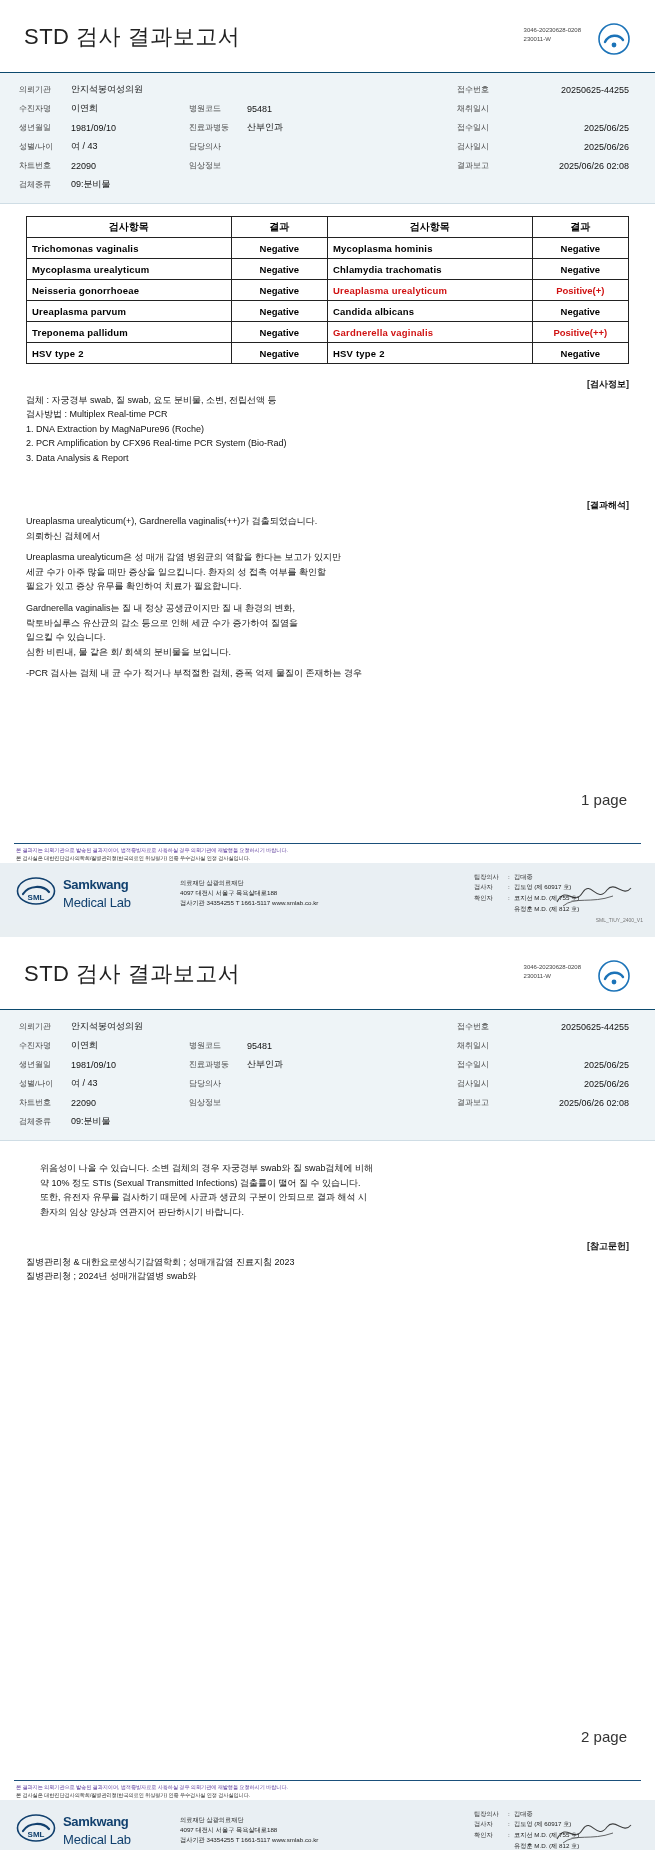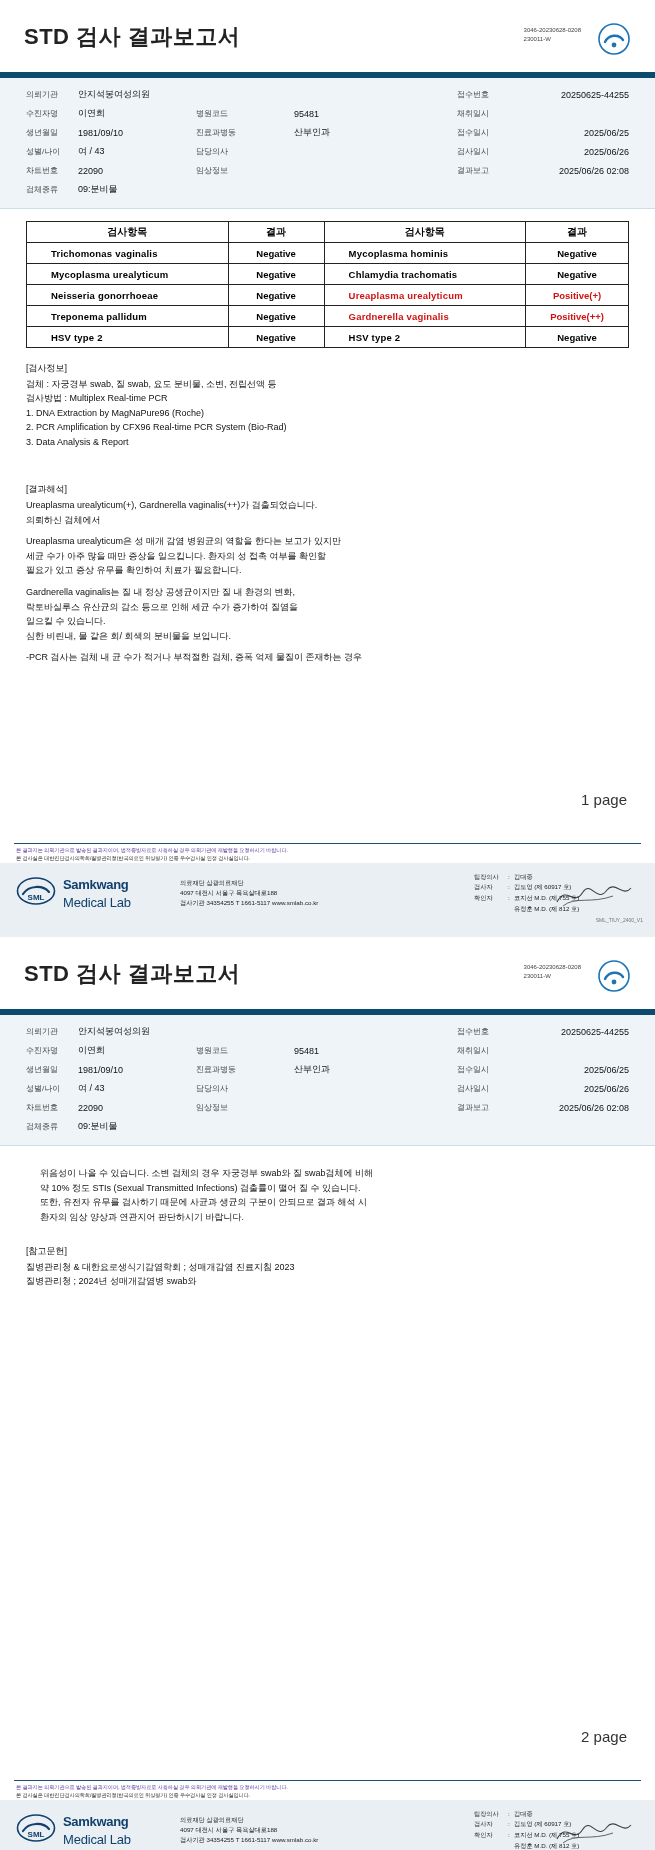--- a/index.html
+++ b/index.html
@@ -16,69 +16,69 @@
     overflow: hidden;
   }
   .page { width: 655px; height: 925px; background: #fff; position: relative; }
 
   
   .doc-header {
     display: flex; align-items: flex-start; justify-content: space-between;
     padding: 22px 24px 10px 24px;
   }
   .doc-title {
-    font-size: 22px; font-weight: 700; color: #222;
+    font-size: 22px; font-weight: 400; color: #222;
     letter-spacing: 0.5px;
   }
   .hdr-right { display: flex; align-items: flex-start; gap: 16px; }
   .hdr-code { font-size: 6px; color: #444; line-height: 1.45; text-align: left; padding-top: 4px; }
   .sml-mark { width: 34px; height: 34px; position: relative; }
   .sml-mark svg { display:block; }
 
   
   .info-band {
     background: #eef4f7;
-    border-top: 6px solid #0c4a6e;
+    border-top: 1px solid #0c4a6e;
     border-bottom: 1px solid #cfdde5;
-    padding: 7px 26px 9px 26px;
+    padding: 7px 26px 9px 19px;
     margin: 6px 0 0 0;
   }
   .info-row { display: flex; align-items: center; height: 19px; font-size: 9px; color: #222; }
   .lbl { color: #4a4a4a; font-size: 8px; }
   .val { color: #111; font-size: 9px; }
   .c1 { width: 52px; }
   .c2 { width: 118px; }
   .c3 { width: 58px; }
-  .c4 { width: 120px; margin-left: 40px; }
+  .c4 { width: 120px; }
   .c5 { width: 62px; text-align: left; }
   .c6 { width: 110px; text-align: right; }
   .c-spacer { flex: 1; }
 
   
   .result-wrap { padding: 12px 26px 0 26px; }
   table.results {
     width: 100%;
     border-collapse: collapse;
     font-size: 9.5px;
   }
   table.results th, table.results td {
     border: 1px solid #222;
     height: 21px;
-    padding: 0 24px;
+    padding: 0 5px;
   }
   table.results th {
     text-align: center; font-weight: bold; font-size: 10px; background: #fff;
   }
   .tname { font-weight: bold; width: 34%; letter-spacing: 0.2px; }
   .tres  { font-weight: bold; width: 16%; text-align: center; }
   .pos { color: #d01212; }
 
   
   .block { padding: 0 26px; font-size: 9px; color: #111; line-height: 1.62; }
-  .block .bt { font-weight: normal; margin-bottom: 1px; }
+  .block .bt { font-weight: bold; margin-bottom: 1px; text-align: right; }
   .block p { margin: 0; }
   .gap-s { height: 7px; }
   .gap-m { height: 13px; }
   .gap-l { height: 20px; }
 
   .page-no { position: absolute; right: 28px; bottom: 117px; font-size: 15px; color: #333; }
 
   
   .footer { position: absolute; left: 0; right: 0; bottom: 0; width: 655px; }
   .foot-rule { border-top: 1px solid #1a4f7a; margin: 0 14px; }
@@ -206,20 +206,26 @@
             <td class="tname">Mycoplasma urealyticum</td>
             <td class="tres">Negative</td>
             <td class="tname">Chlamydia trachomatis</td>
             <td class="tres">Negative</td>
           </tr>
           <tr>
             <td class="tname">Neisseria gonorrhoeae</td>
             <td class="tres">Negative</td>
             <td class="tname pos">Ureaplasma urealyticum</td>
             <td class="tres pos">Positive(+)</td>
+          </tr>
+          <tr>
+            <td class="tname">Ureaplasma parvum</td>
+            <td class="tres">Negative</td>
+            <td class="tname">Candida albicans</td>
+            <td class="tres">Negative</td>
           </tr>
           <tr>
             <td class="tname">Treponema pallidum</td>
             <td class="tres">Negative</td>
             <td class="tname pos">Gardnerella vaginalis</td>
             <td class="tres pos">Positive(++)</td>
           </tr>
           <tr>
             <td class="tname">HSV type 2</td>
             <td class="tres">Negative</td>

